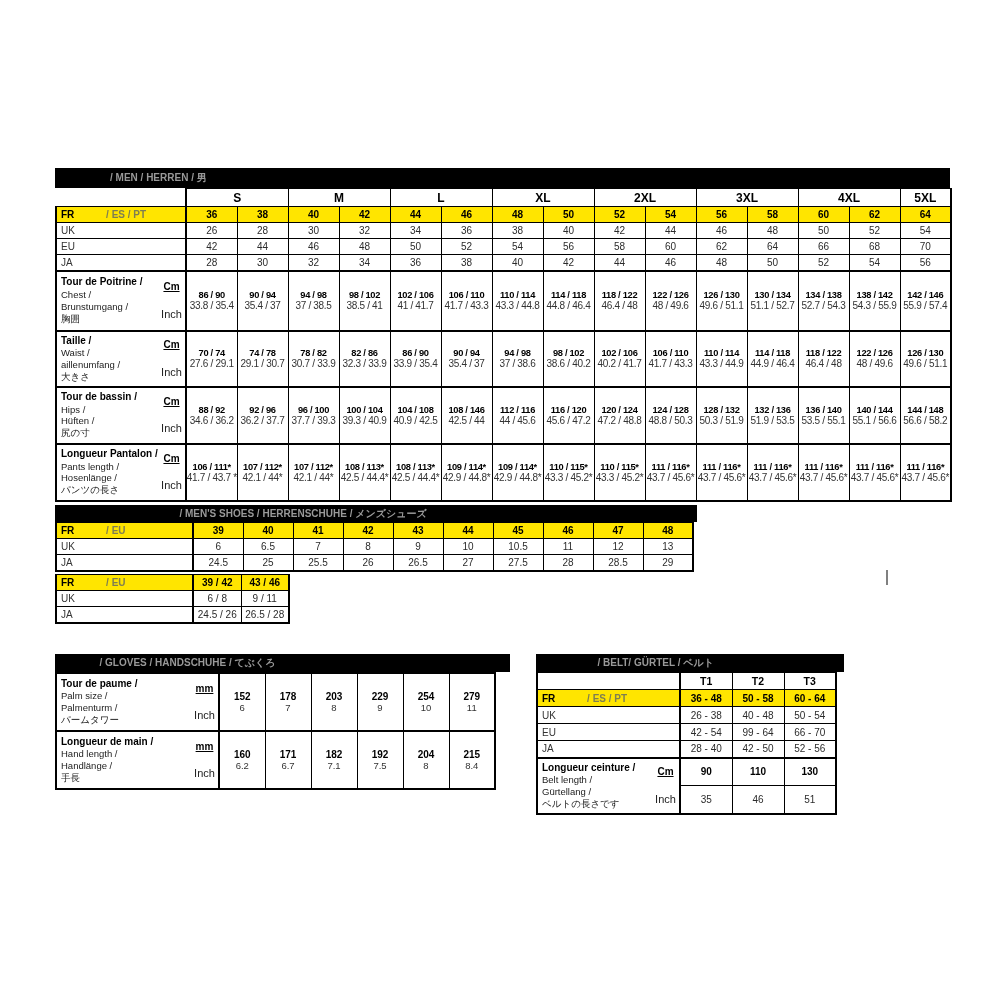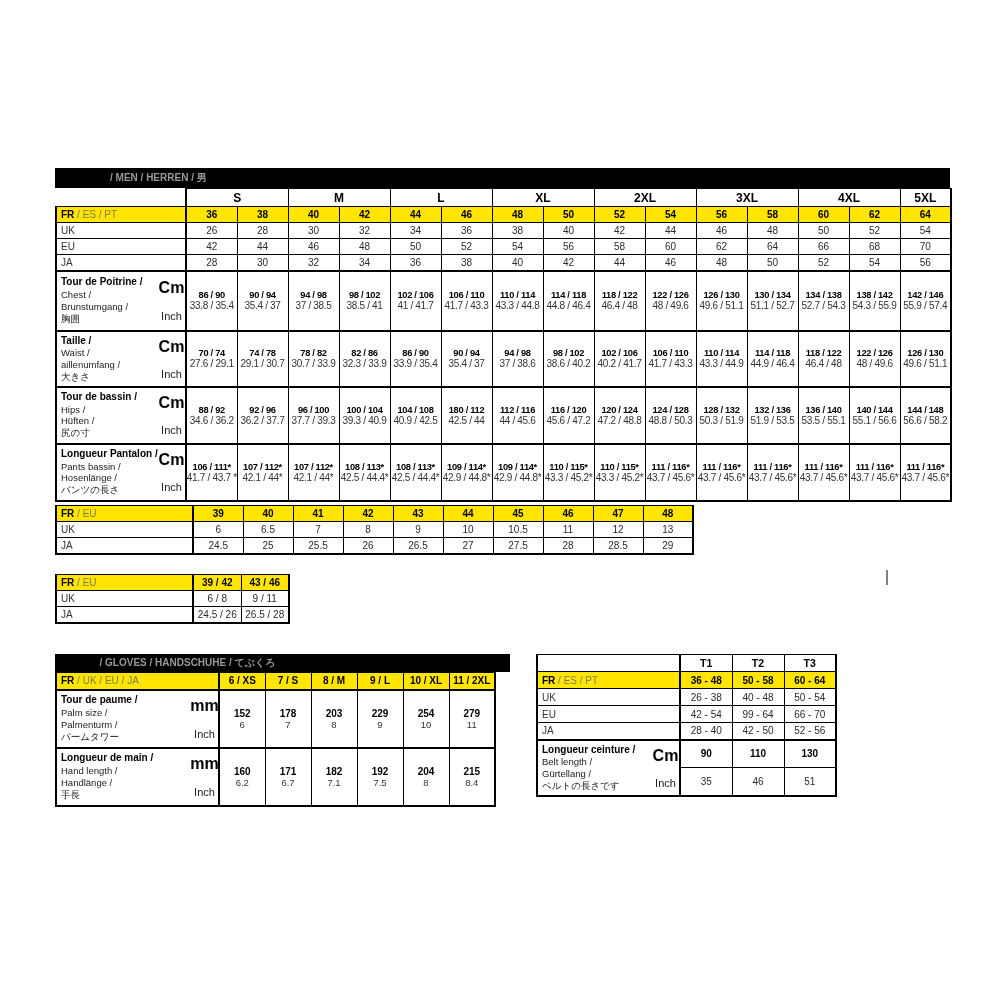--- a/index.html
+++ b/index.html
@@ -15,28 +15,28 @@
   .tbl td.nob { border:none; background:#fff; }
   .bl2 { border-left-width:2px !important; }
   .br2 { border-right-width:2px !important; }
   .bb2 { border-bottom-width:2px !important; }
   .bt2 { border-top-width:2px !important; }
   .yel { background:#ffe500; color:#000; }
   td.group { font-size:12px; font-weight:bold; color:#000; }
   td.lbl { text-align:left; padding-left:4px; }
   td.bold, .bold { font-weight:bold; color:#000; }
   .lb { font-weight:bold; color:#000; }
-  .lr { color:#7e7e52; font-weight:normal; }
+  .lr { color:#7e7e52; font-weight:bold;margin-left:29px; }
   .lp { color:#333; }
   td.mlbl { padding:0; }
   .mwrap { display:flex; height:100%; align-items:stretch; }
   .mlines { flex:1; padding:3px 0 3px 4px; text-align:left; line-height:1.25; font-size:9.5px; color:#222; white-space:nowrap; }
   .mlines .l0 { font-weight:bold; color:#000; font-size:10px; }
   .munits { width:27px; display:flex; flex-direction:column; justify-content:space-around; align-items:center; }
-  .munits .u0 { font-weight:bold; font-size:16px; color:#000; }
+  .munits .u0 { font-weight:bold; font-size:10px; color:#000;text-decoration:underline; }
   .munits .u1 { font-size:11px; color:#222; }
   .stack { height:100%; display:flex; flex-direction:column; justify-content:space-around; align-items:center; }
   .cmv { font-weight:bold; font-size:10px; color:#000; }
   .inv { font-size:9.5px; color:#333; }
   .main .cmv { font-size:9.3px; letter-spacing:-0.3px; }
   .main .inv { font-size:10px; letter-spacing:-0.3px;text-align:right; }
   td.tkr { font-weight:bold; font-size:10.5px; color:#000; }
   .stray { position:absolute; width:2px; height:15px; background:#808080; }
 </style>
 </head>
@@ -406,21 +406,21 @@
                 </div>
               </td>
               <td class="bt2">
                 <div class="stack">
                   <div class="cmv">104 / 108</div>
                   <div class="inv">40.9 / 42.5</div>
                 </div>
               </td>
               <td class="bt2">
                 <div class="stack">
-                  <div class="cmv">180 / 112</div>
+                  <div class="cmv">108 / 146</div>
                   <div class="inv">42.5 / 44</div>
                 </div>
               </td>
               <td class="bt2">
                 <div class="stack">
                   <div class="cmv">112 / 116</div>
                   <div class="inv">44 / 45.6</div>
                 </div>
               </td>
               <td class="bt2">
@@ -470,21 +470,21 @@
                   <div class="cmv">144 / 148</div>
                   <div class="inv">56.6 / 58.2</div>
                 </div>
               </td>
             </tr>
             <tr style="height: 57px;">
               <td class="mlbl bl2 bt2 bb2" colspan="2">
                 <div class="mwrap">
                   <div class="mlines">
                     <div class="l0">Longueur Pantalon /</div>
-                    <div class="ln">Pants bassin /</div>
+                    <div class="ln">Pants length /</div>
                     <div class="ln">Hosenlänge /</div>
                     <div class="ln">パンツの長さ</div>
                   </div>
                   <div class="munits">
                     <span class="u0">Cm</span>
                     <span class="u1">Inch</span>
                   </div>
                 </div>
               </td>
               <td class="bt2 bl2 bb2">
@@ -577,20 +577,24 @@
                   <div class="inv">43.7 / 45.6*</div>
                 </div>
               </td>
             </tr>
           </tbody>
         </table>
       </div>
   </section>
 
   <section class="tblwrap" style="left:55px;top:505px">
+    <div class="bar" style="width:642px;height:17px">
+      <span class="bold">CHAUSSURES HOMME</span>
+        <span class="rest"> / MEN'S SHOES / HERRENSCHUHE / メンズシューズ</span>
+    </div>
     <div>
         <table class="tbl" style="width: 637px;">
           <colgroup>
             <col style="width: 137px;">
             <col style="width: 50px;">
             <col style="width: 50px;">
             <col style="width: 50px;">
             <col style="width: 50px;">
             <col style="width: 50px;">
             <col style="width: 50px;">
@@ -684,29 +688,20 @@
             <col style="width: 135px;">
             <col style="width: 28px;">
             <col style="width: 46px;">
             <col style="width: 46px;">
             <col style="width: 46px;">
             <col style="width: 46px;">
             <col style="width: 46px;">
             <col style="width: 46px;">
           </colgroup>
           <tbody>
-            <tr style="height: 17px;">
-              <td class="lbl yel bl2" colspan="2"><span class="lb">FR</span><span class="lr"> /  UK / EU / JA</span></td>
-              <td class="yel bold bl2 ">6 / XS</td>
-              <td class="yel bold ">7 / S</td>
-              <td class="yel bold ">8 / M</td>
-              <td class="yel bold ">9 / L</td>
-              <td class="yel bold ">10 / XL</td>
-              <td class="yel bold br2 ">11 / 2XL</td>
-            </tr>
             <tr style="height: 58px;">
               <td class="mlbl bl2 bt2" colspan="2">
                 <div class="mwrap">
                   <div class="mlines">
                     <div class="l0">Tour de paume /</div>
                     <div class="ln">Palm size /</div>
                     <div class="ln">Palmenturm /</div>
                     <div class="ln">パームタワー</div>
                   </div>
                   <div class="munits">
@@ -803,20 +798,24 @@
                   <div class="inv">8.4</div>
                 </div>
               </td>
             </tr>
           </tbody>
         </table>
       </div>
   </section>
 
   <section class="tblwrap" style="left:536px;top:654px">
+    <div class="bar" style="width:308px;height:18px">
+      <span class="bold">CEINTURE</span>
+        <span class="rest"> / BELT/ GÜRTEL / ベルト</span>
+    </div>
     <div>
         <table class="tbl belt" style="width: 299px;">
           <colgroup>
             <col style="width: 143px;">
             <col style="width: 52px;">
             <col style="width: 52px;">
             <col style="width: 52px;">
           </colgroup>
           <tbody>
             <tr style="height: 17px;">

